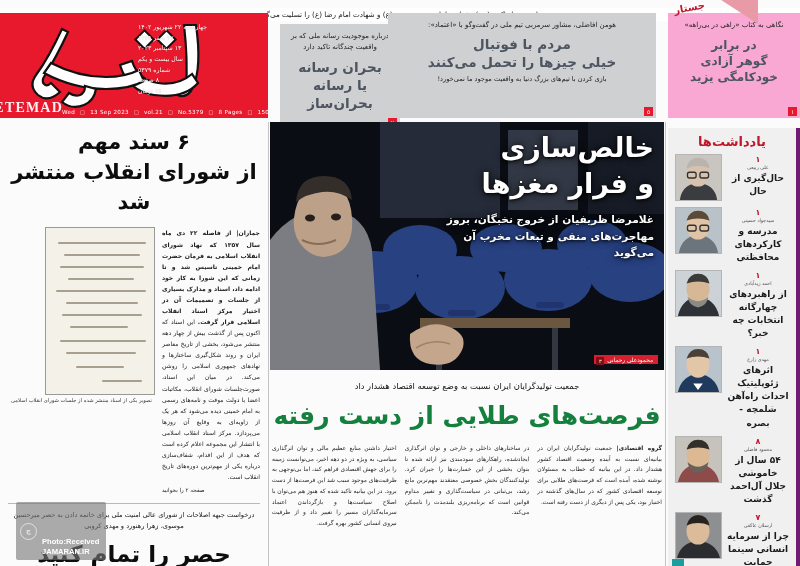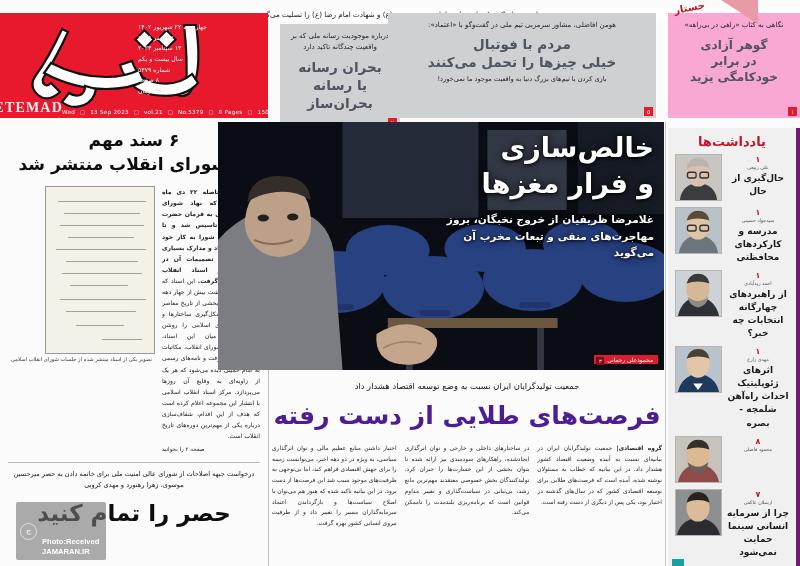--- a/index.html
+++ b/index.html
@@ -101,21 +101,21 @@
     color: #c0172a; font-size: 10px; font-weight: bold;
     transform: rotate(-10deg);
   }
 
   
   .left-col {
     position: absolute; top: 122px; left: 0; width: 268px; height: 444px;
     padding: 0 8px;
   }
   .lead-head {
-    font-size: 17px; font-weight: bold; color: #0d0d0d;
+    font-size: 21px; font-weight: bold; color: #0d0d0d;
     text-align: center; line-height: 1.42; padding-top: 6px;
     letter-spacing: -.2px;
   }
   .lead-body {
     margin-top: 10px; display: flex; gap: 7px; direction: rtl;
   }
   .lead-text {
     flex: 1; font-size: 6.1px; line-height: 1.82; color: #1b1b1b;
     text-align: justify;
   }
@@ -163,21 +163,21 @@
     color: #ffffff; font-size: 7.6px; line-height: 1.3; font-weight: bold;
     font-family: "Liberation Sans", sans-serif;
     margin-top: 32px;
   }
 
   
   .center-col {
     position: absolute; top: 122px; left: 270px; width: 394px; height: 444px;
   }
   .photo-block {
-    position: relative; width: 446px; height: 248px; overflow: hidden;
+    position: relative; width: 394px; height: 248px; overflow: hidden;
     background: #0b0d14;
   }
   .photo-bg { position: absolute; inset: 0; }
   .photo-bg svg { width: 100%; height: 100%; display: block; }
   .photo-head {
     position: absolute; top: 8px; right: 10px; width: 212px;
     color: #ffffff; text-align: right;
     text-shadow: 0 1px 3px rgba(0,0,0,.95), 0 0 8px rgba(0,0,0,.8);
   }
   .photo-head .h1 {
@@ -195,21 +195,21 @@
     position: absolute; left: 2px; top: 1.5px;
     width: 8px; height: 8px; background: #7d0f19; color: #fff;
     font-size: 5px; display: flex; align-items: center; justify-content: center;
   }
 
   .center-kicker {
     font-size: 8.4px; color: #111; text-align: center;
     margin-top: 10px; line-height: 1.6;
   }
   .center-head {
-    font-size: 25px; font-weight: bold; color: #4c1d95;
+    font-size: 25px; font-weight: bold; color: #15803d;
     text-align: center; margin-top: 7px; line-height: 1.3;
   }
   .center-cols {
     margin-top: 10px; display: flex; gap: 8px; direction: rtl;
     padding: 0 2px;
   }
   .center-cols .col {
     flex: 1; font-size: 5.9px; line-height: 1.82; color: #1d1d1d;
     text-align: justify;
   }
@@ -328,22 +328,22 @@
       <div>مردم با فوتبال</div>
       <div>خیلی چیزها را تحمل می‌کنند</div>
     </div>
     <div class="sub">بازی کردن با تیم‌های بزرگ دنیا به واقعیت موجود ما نمی‌خورد!</div>
     <div class="pagenum">۵</div>
   </div>
 
   <div class="teaser" id="teaser-book">
     <div class="kicker">نگاهی به کتاب «راهی در بی‌راهه»</div>
     <div class="big" style="margin-top:6px">
+      <div>در برابر</div>
       <div>گوهر آزادی</div>
-      <div>در برابر</div>
       <div>خودکامگی یزید</div>
     </div>
     <div class="pagenum">۱</div>
   </div>
   <div class="corner-flag">
     <div class="tri"></div>
     <div class="txt">جستار</div>
   </div>
 
   <div class="divider-v"></div>
@@ -529,20 +529,21 @@
             <path d="M11 12 q3 -10 12 -10 q10 0 12 10 q-12 -4 -24 0Z" fill="#4a4036"></path>
             <path d="M18 38 l5 7 l5 -7 Z" fill="#ffffff"></path>
           </svg>
       </div>
     </div>
 
     <div class="note-item">
       <div class="note-text">
         <span class="note-num">۸</span>
         <span class="note-author">محمود فاضلی</span>
+        <span class="note-title">۵۴ سال از خاموشی جلال آل‌احمد گذشت</span>
       </div>
       <div class="note-photo">
         <svg viewBox="0 0 47 47" aria-hidden="true">
             <rect width="47" height="47" fill="#c6c3bd"></rect>
             <path d="M2 47 q4 -17 21 -19 q18 2 22 19 Z" fill="#8f4a4a"></path>
             <ellipse cx="23" cy="19" rx="12" ry="14" fill="#dcb893"></ellipse>
             <path d="M12 26 q11 10 22 0 q-2 11 -11 12 q-9 -1 -11 -12Z" fill="#6a6058"></path>
             <path d="M11 13 q3 -10 12 -10 q10 0 12 10 q-12 -4 -24 0Z" fill="#33302c"></path>
           </svg>
       </div>

